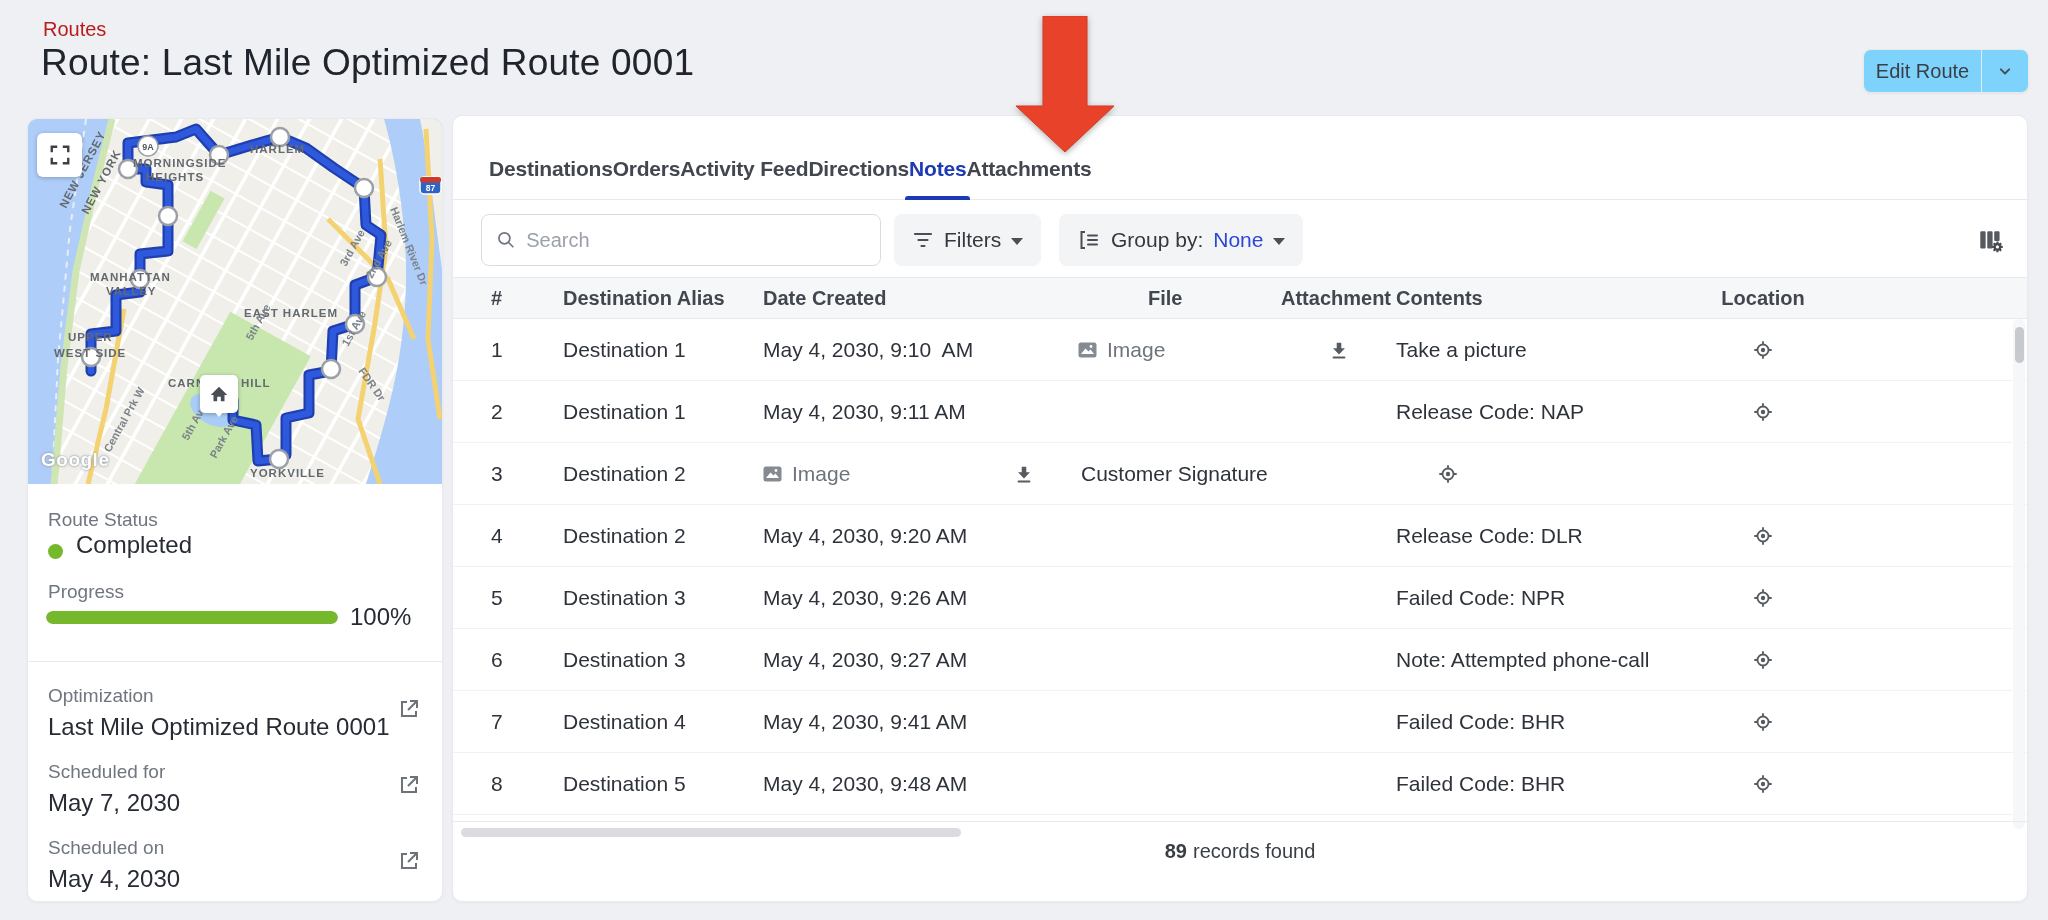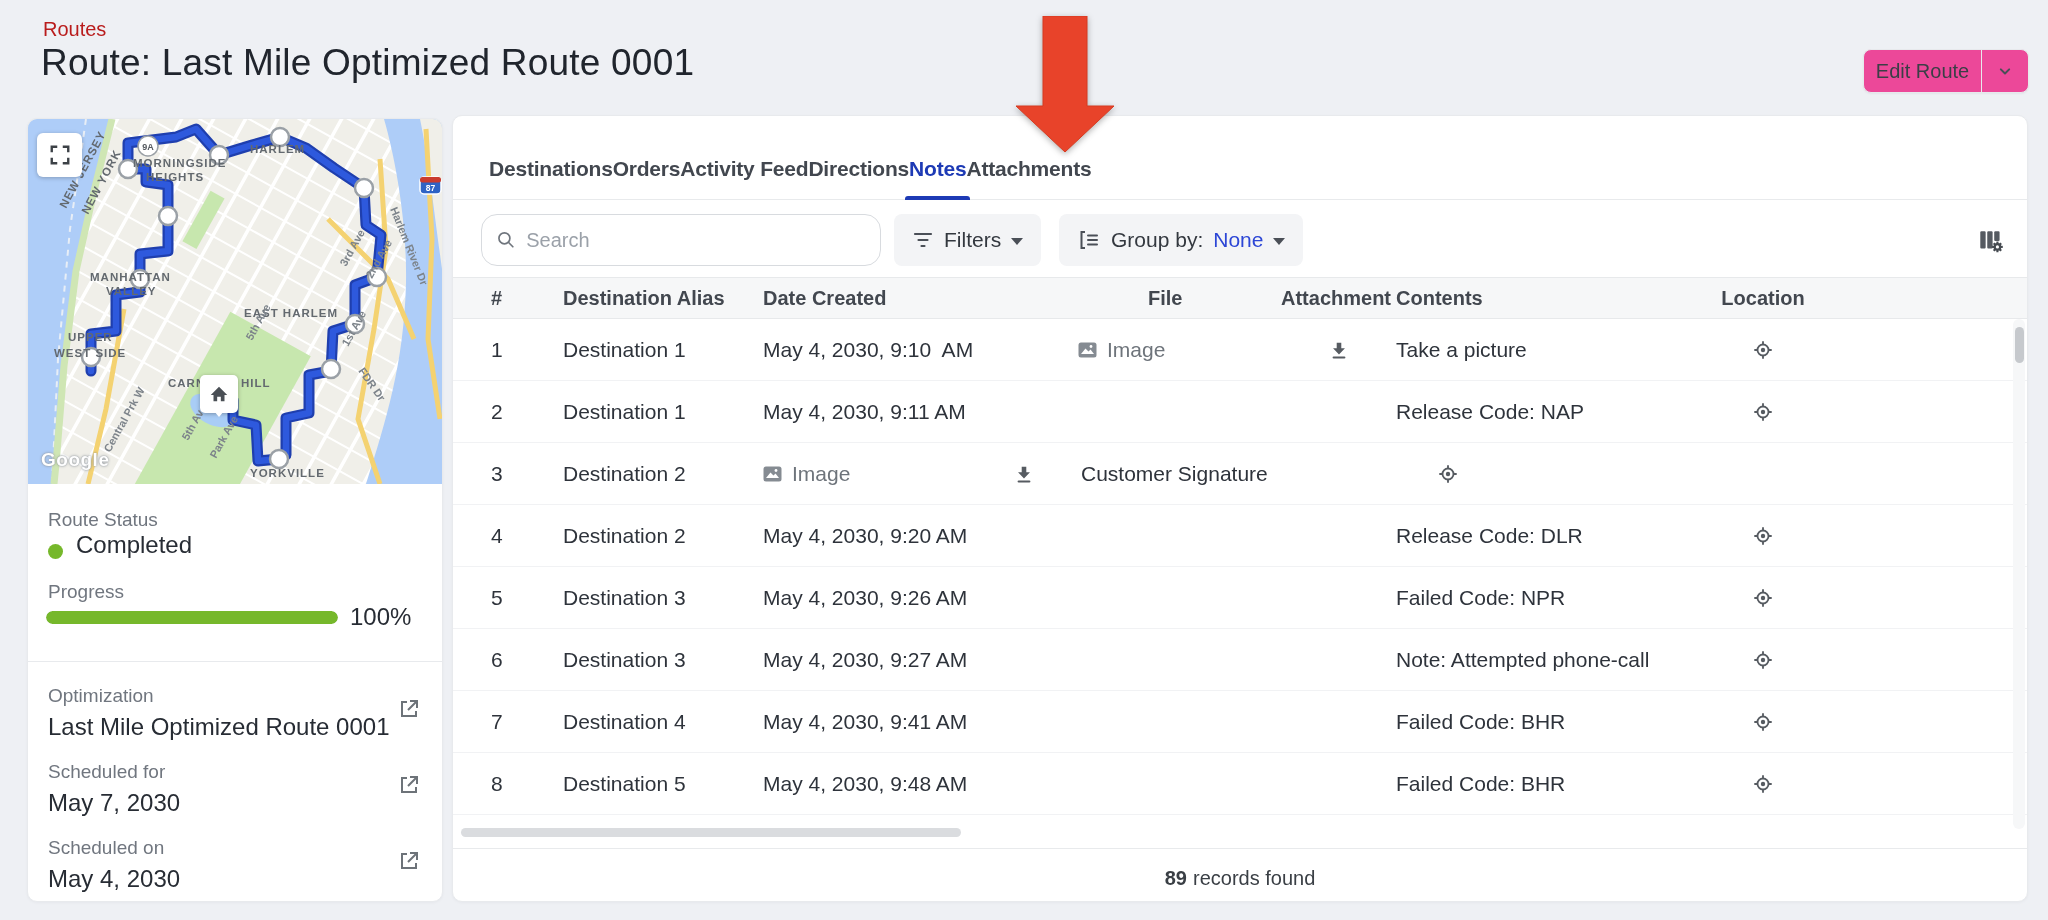--- a/index.html
+++ b/index.html
@@ -10,21 +10,21 @@
     font-family:"Liberation Sans", sans-serif;
     color:#2a2f37;
   }
   .abs { position:absolute; }
 
   
   .breadcrumb { left:43px; top:18px; font-size:20px; color:#b91c1c; }
   .page-title { left:41px; top:42px; font-size:37px; color:#20252d; letter-spacing:.2px; }
   .edit-btn {
     left:1863px; top:49px; width:166px; height:44px;
-    background:#ec4899; border:1px solid #e7e9ec; border-radius:8px;
+    background:#7dd3fc; border:1px solid #e7e9ec; border-radius:8px;
     box-shadow:0 1px 2px rgba(16,24,40,.05);
     display:flex; align-items:center; cursor:pointer;
   }
   .edit-btn .lbl { flex:1; text-align:center; font-size:20px; color:#3a3f46; }
   .edit-btn .sep { width:1px; height:44px; background:#e7e9ec; }
   .edit-btn .chev { width:46px; display:flex; align-items:center; justify-content:center; }
 
   
   .card { background:#fff; border:1px solid #e8eaed; border-radius:10px; box-shadow:0 1px 3px rgba(16,24,40,.04); }
   .left-card  { left:27px;  top:118px; width:416px;  height:784px; }
@@ -58,21 +58,21 @@
   
   .tabbar { left:0; top:22px; width:1574px; height:62px; border-bottom:1px solid #e8eaec;
     display:flex; align-items:center; padding-left:36px; }
   .tab { position:relative; font-size:21px; font-weight:bold; color:#42474f; height:62px;
     display:flex; align-items:center; cursor:pointer; letter-spacing:-.2px; }
   .tab.active { color:#1d3ab5; }
   .tab.active:after { content:""; position:absolute; left:-4px; right:-4px; bottom:0; height:4px;
     border-radius:3px 3px 0 0; background:#1d3ab5; }
 
   
-  .search-box { left:28px; top:98px; width:400px; height:52px; border:1px solid #d8dbdf; border-radius:16px;
+  .search-box { left:28px; top:98px; width:400px; height:52px; border:1px solid #d8dbdf; border-radius:8px;
     display:flex; align-items:center; padding:0 14px; gap:10px; background:#fff; }
   .search-box input { border:none; outline:none; font-size:20px; color:#3a3f46; width:100%;
     font-family:"Liberation Sans", sans-serif; }
   .search-box input::placeholder { color:#9ba1a9; }
   .tool-btn { top:98px; height:52px; background:#f3f4f6; border-radius:8px; display:flex; align-items:center;
     gap:10px; padding:0 18px; font-size:21px; color:#33383f; cursor:pointer; }
   .filters-btn { left:441px; }
   .group-btn { left:606px; }
   .group-none { color:#2c46d6; }
   .caret { width:0; height:0; border-left:6px solid transparent; border-right:6px solid transparent;
@@ -94,21 +94,21 @@
   .thead .c-file { padding-left:70px; color:#42474f; }
   .c-att   { width:115px; display:flex; align-items:center; justify-content:center; }
   .thead .c-att { justify-content:flex-start; }
   .c-cont  { width:267px; }
   .c-loc   { width:200px; display:flex; justify-content:center; }
 
   
   .vtrack { left:1560px; top:203px; width:12px; height:510px; background:#f6f7f8; border-radius:6px; }
   .vthumb { left:1562px; top:211px; width:9px; height:36px; background:#c6c9cd; border-radius:5px; }
   .hthumb { left:8px; top:712px; width:500px; height:9px; background:#dadcdf; border-radius:5px; }
-  .tfoot { left:0; top:732px; width:1574px; height:60px; border-top:1px solid #e8eaec;
+  .tfoot { left:0; top:705px; width:1574px; height:60px; border-top:1px solid #e8eaec;
     display:flex; align-items:center; justify-content:center; font-size:20px; color:#3a3f45; gap:6px; }
   .tfoot b { font-weight:bold; }
 
   
   .red-arrow { left:1002px; top:16px; filter:drop-shadow(0 2px 3px rgba(0,0,0,.3)); }
 
   svg text { font-family:"Liberation Sans", sans-serif; }
   .area-lbl { font-size:11.5px; font-weight:bold; fill:#63696f; letter-spacing:1px; }
   .ave-lbl  { font-size:11px; font-weight:bold; fill:#7c838a; }
 </style>

